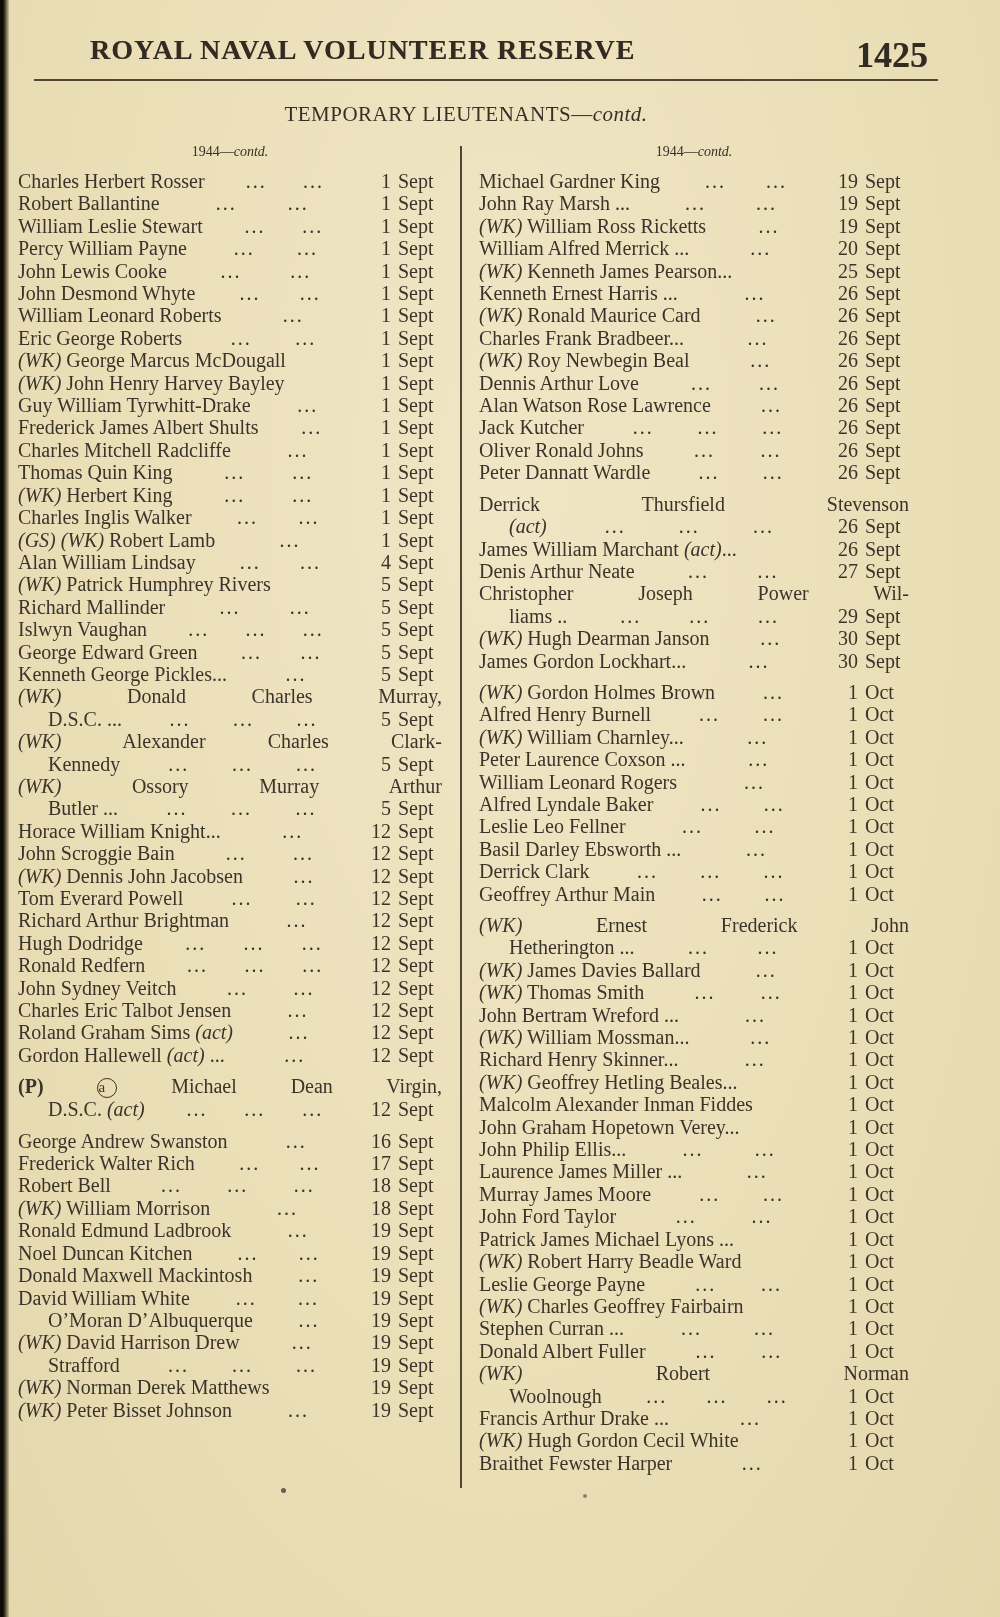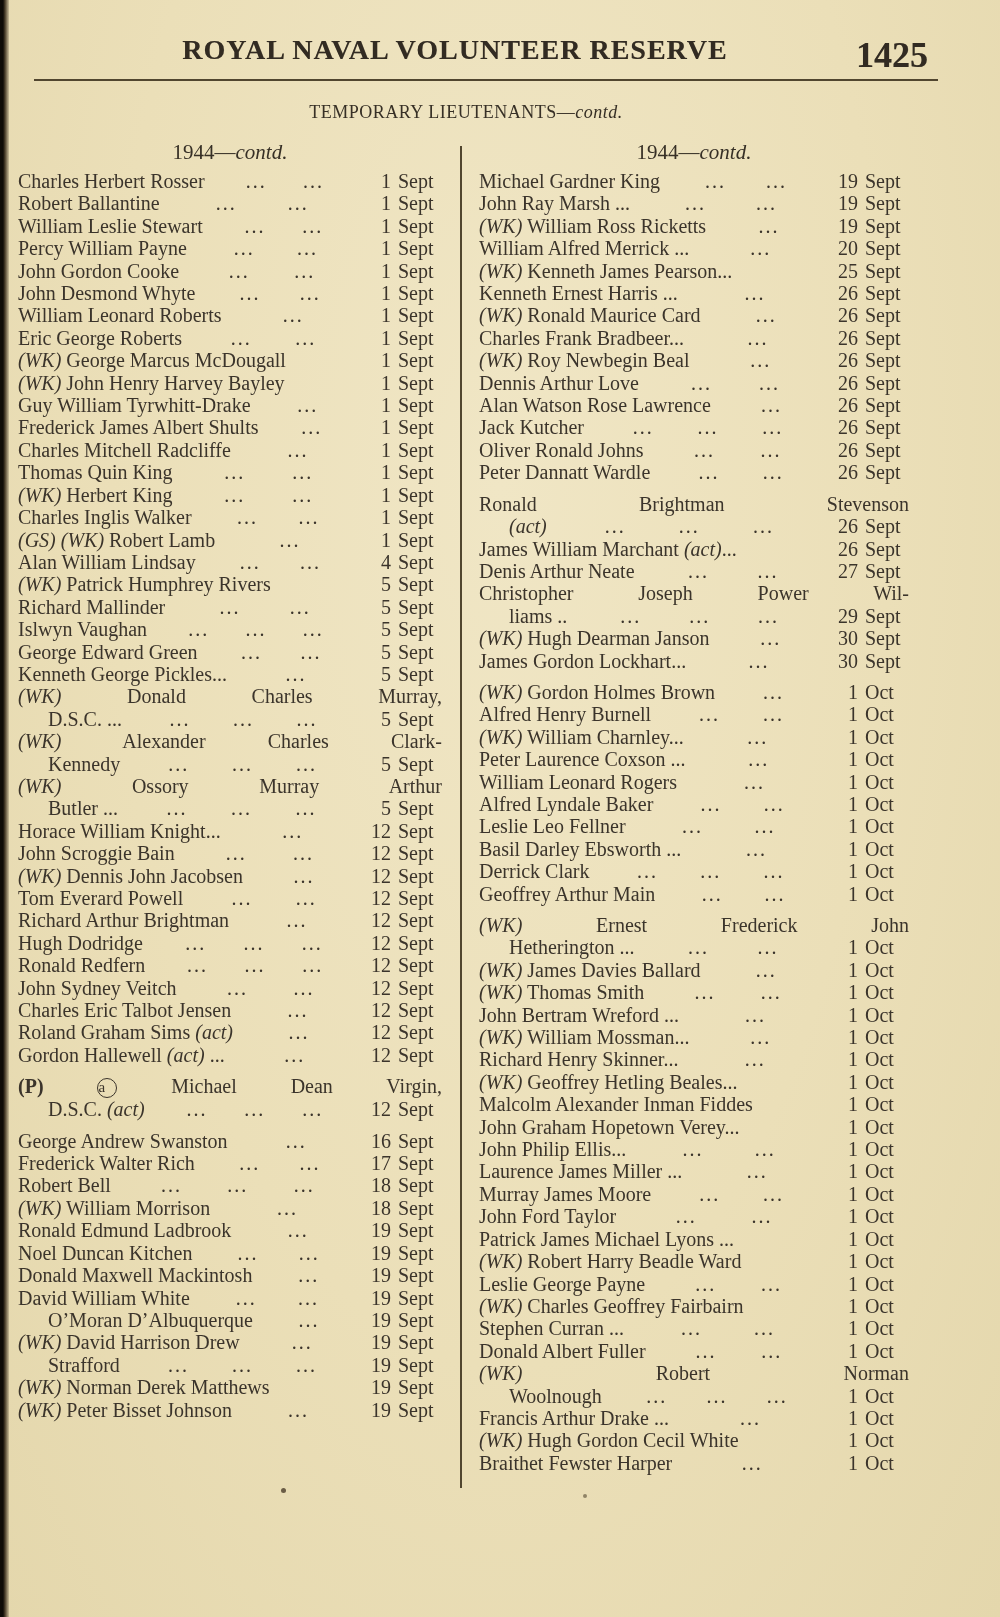--- a/index.html
+++ b/index.html
@@ -11,38 +11,38 @@
   .page{
     position:absolute;inset:0;overflow:hidden;
     background:radial-gradient(ellipse at 50% 30%, #f0e6c5 0%, #ebdfb8 55%, #e4d7ac 100%);
     color:#3a332b;
   }
   .binding{
     position:absolute;left:0;top:0;bottom:0;width:9px;
     background:linear-gradient(90deg,#0f0c07 0,#0f0c07 3px,#4a3e2a 5px,rgba(74,62,42,.18) 9px);
   }
   .header-title{
-    position:absolute;top:34px;left:90px;width:730px;text-align:center;
+    position:absolute;top:34px;left:90px;width:730px;
     font-size:28px;font-weight:bold;letter-spacing:1px;color:#322b22;
     text-shadow:.3px .3px 0 rgba(40,30,18,.4);
   }
   .page-number{
     position:absolute;top:34px;right:72px;font-size:36px;font-weight:bold;color:#322b22;
     text-shadow:.3px .3px 0 rgba(40,30,18,.4);
   }
   .rule{position:absolute;top:79px;left:34px;width:904px;height:2px;background:#51462f;}
   .section-heading{
     position:absolute;top:102px;left:0;width:932px;text-align:center;
-    font-size:18px;letter-spacing:.5px;color:#373026;
+    font-size:21px;letter-spacing:.5px;color:#373026;
   }
   .divider{position:absolute;left:460px;top:146px;height:1342px;width:2px;background:#51462f;}
   .col{position:absolute;top:137px;font-size:20px;line-height:22.4px;color:#3b342b;}
   .col-left{left:18px;width:424px;}
   .col-right{left:479px;width:430px;}
-  .col-head{text-align:center;font-size:21px;line-height:30px;margin-bottom:3px;color:#373026;}
+  .col-head{text-align:center;font-size:14px;line-height:30px;margin-bottom:3px;color:#373026;}
   .entry{margin:0;}
   .entry.gap{margin-top:9px;}
   .row{display:flex;align-items:baseline;}
   .nm{white-space:nowrap;}
   .cont{padding-left:30px;}
   .j{text-align:justify;text-align-last:justify;}
   .lead{flex:1 1 auto;display:flex;justify-content:space-evenly;padding:0 5px;letter-spacing:2px;min-width:6px;}
   .date{white-space:nowrap;}
   .date .day{display:inline-block;min-width:26px;text-align:right;padding-right:7px;}
   .date .mon{display:inline-block;width:44px;}
@@ -109,21 +109,21 @@
             <span class="nm">Percy William Payne</span>
             <span class="lead">
               <span>...</span>
               <span>...</span>
             </span>
             <span class="date"><span class="day">1</span><span class="mon">Sept</span></span>
           </div>
         </div>
         <div class="entry">
           <div class="row">
-            <span class="nm">John Gordon Cooke</span>
+            <span class="nm">John Lewis Cooke</span>
             <span class="lead">
               <span>...</span>
               <span>...</span>
             </span>
             <span class="date"><span class="day">1</span><span class="mon">Sept</span></span>
           </div>
         </div>
         <div class="entry">
           <div class="row">
             <span class="nm">John Desmond Whyte</span>
@@ -697,21 +697,21 @@
           <div class="row">
             <span class="nm">Peter Dannatt Wardle</span>
             <span class="lead">
               <span>...</span>
               <span>...</span>
             </span>
             <span class="date"><span class="day">26</span><span class="mon">Sept</span></span>
           </div>
         </div>
         <div class="entry gap">
-          <div class="j">Ronald Brightman Stevenson</div>
+          <div class="j">Derrick Thursfield Stevenson</div>
           <div class="row cont">
             <span class="nm"><i>(act)</i></span>
             <span class="lead">
               <span>...</span>
               <span>...</span>
               <span>...</span>
             </span>
             <span class="date"><span class="day">26</span><span class="mon">Sept</span></span>
           </div>
         </div>

